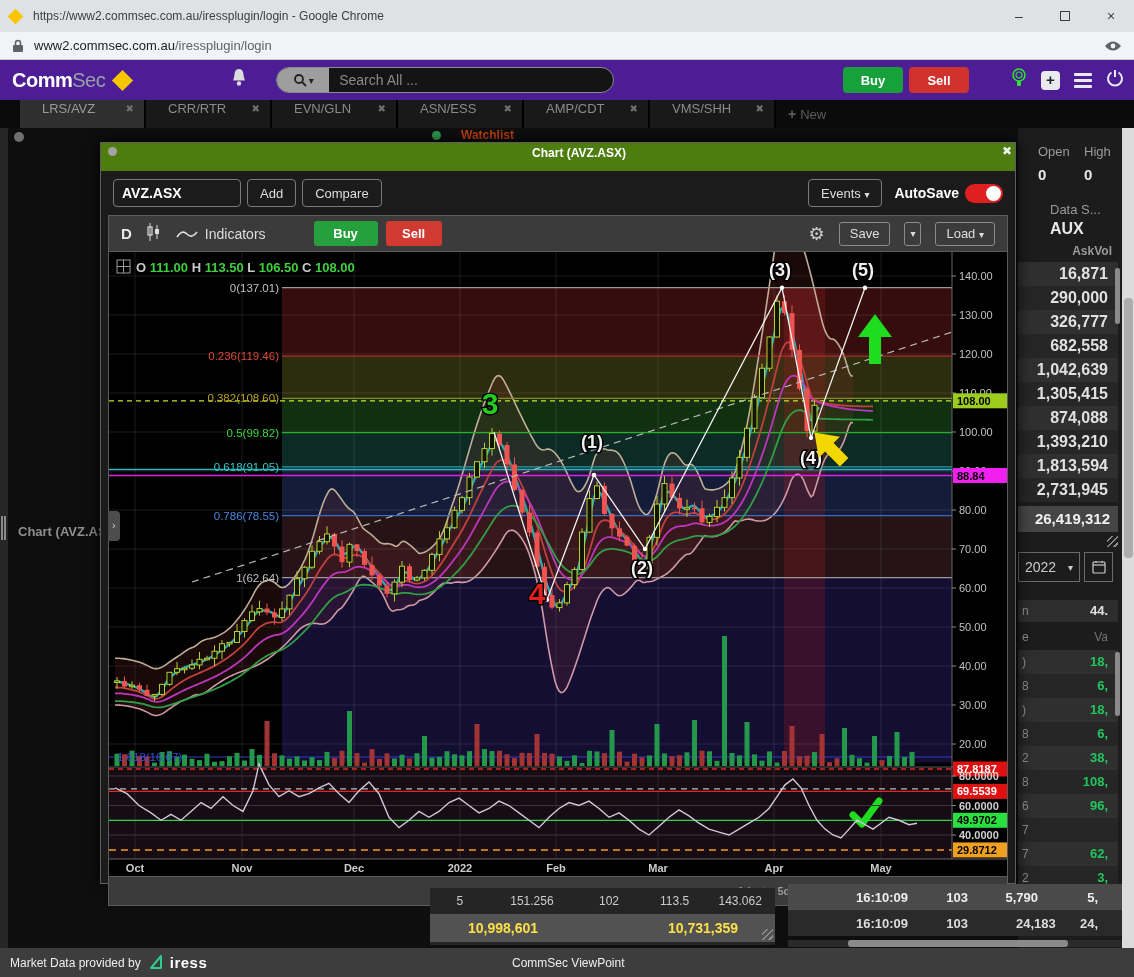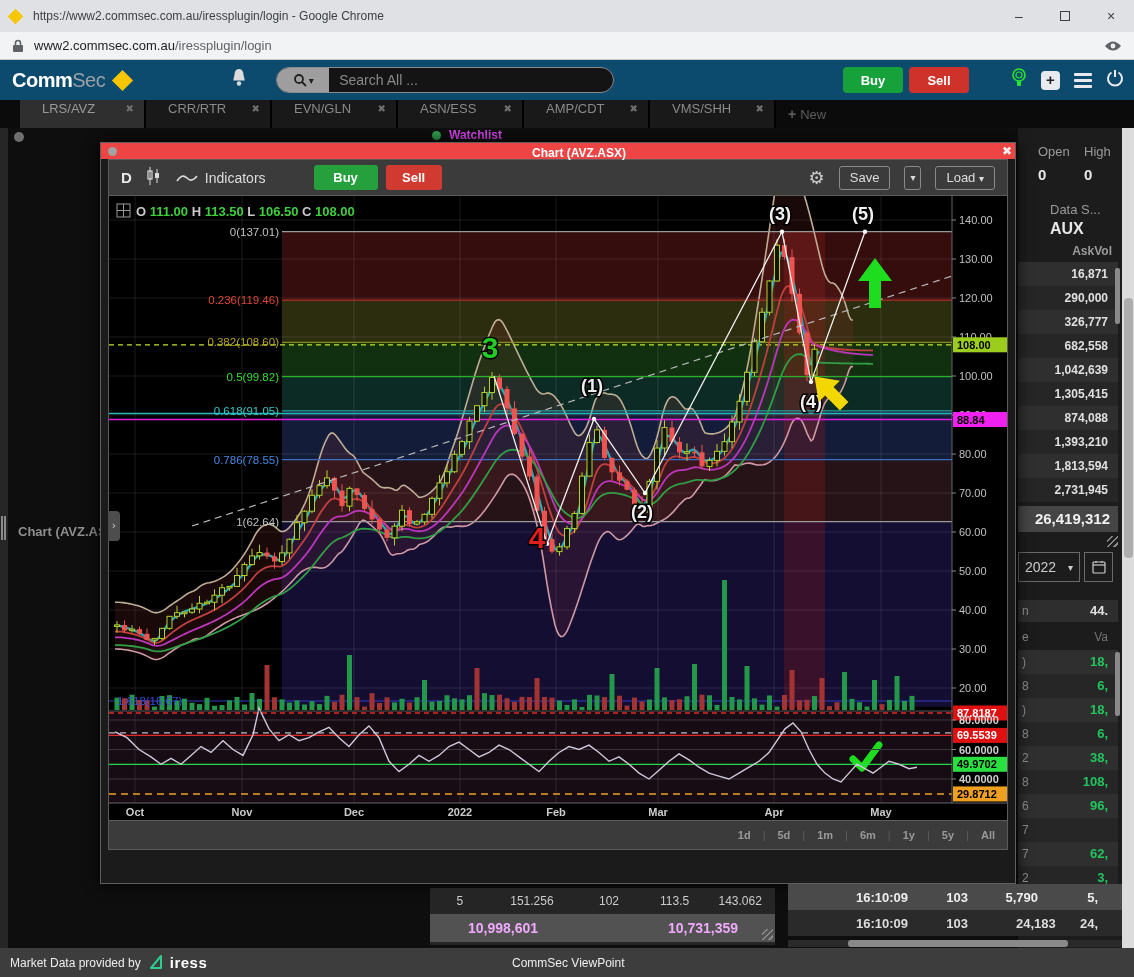--- a/index.html
+++ b/index.html
@@ -14,21 +14,21 @@
   .wc { width:46px; height:32px; display:flex; align-items:center; justify-content:center; color:#3c4043; font-size:14px; cursor:default; }
   .maxbox { width:10px; height:10px; border:1.4px solid #3c4043; display:inline-block; }
 
   .urlbar { height:28px; background:#f2f3f4; border-bottom:1px solid #c8c8c8; display:flex; align-items:center; padding:0 12px; }
   .urlbar svg { flex:none; }
   .urltext { font-size:13px; margin-left:10px; flex:1; }
   .urldomain { color:#202124; }
   .urlpath { color:#5f6368; }
 
   
-  .appheader { height:40px; background:#0c4a6e; display:flex; align-items:center; padding:0 12px; position:relative; }
+  .appheader { height:40px; background:#4c1d95; display:flex; align-items:center; padding:0 12px; position:relative; }
   .logo { font-size:20px; font-weight:bold; color:#fff; letter-spacing:-0.5px; }
   .logo .sec { color:#9aa0a6; font-weight:normal; }
   .logodiamond { width:15px; height:15px; background:#f7c600; transform:rotate(45deg); margin:0 8px 0 10px; }
   .bell { margin-left:92px; }
   .searchbox { margin-left:28px; width:338px; height:26px; border:1px solid #8a8a8a; border-radius:13px; background:#141414; display:flex; align-items:center; overflow:hidden; }
   .searchcap { width:52px; height:100%; background:#9e9e9e; display:flex; align-items:center; justify-content:center; gap:2px; color:#222; font-size:10px; }
   .searchbox input { background:transparent; border:none; outline:none; color:#bbb; font-size:14px; padding:0 10px; width:270px; }
   .searchbox input::placeholder { color:#8a8a8a; }
   .hdr-right { position:absolute; right:10px; display:flex; align-items:center; gap:14px; }
   .btn-buy-hdr,.btn-sell-hdr { width:60px; height:26px; border:none; border-radius:4px; color:#fff; font-weight:bold; font-size:13px; }
@@ -43,54 +43,54 @@
   .tabbar { height:28px; background:#0b0b0b; display:flex; align-items:stretch; padding-left:20px; }
   .tab { width:126px; display:flex; align-items:center; justify-content:space-between; padding:0 10px 12px 22px; background:#191919; border-right:2px solid #000; font-size:13px; color:#8a8a8a; }
   .tab.active { background:#2f2f2f; color:#9a9a9a; }
   .tclose { color:#6f6f6f; font-size:10px; font-weight:bold; font-family:"DejaVu Sans", sans-serif; }
   .newtab { display:flex; align-items:center; color:#5c5c5c; font-size:13px; margin-left:12px; gap:4px; }
   .newtab b { font-size:14px; }
 
   
   .workspace { position:relative; height:820px; background:#0e0e0e; overflow:hidden; }
   .bg-dot { position:absolute; width:10px; height:10px; border-radius:50%; background:#6f6f6f; }
-  .bg-hd { position:absolute; top:0; height:14px; display:flex; align-items:center; gap:8px; font-weight:bold; font-size:12px; color:#d946ef; overflow:hidden; }
+  .bg-hd { position:absolute; top:0; height:14px; display:flex; align-items:center; gap:20px; font-weight:bold; font-size:12px; color:#c2410c; overflow:hidden; }
   .dotg { width:9px; height:9px; border-radius:50%; background:#2f9e4f; flex:none; }
   .dotx { width:9px; height:9px; border-radius:50%; background:#6f6f6f; flex:none; }
   .bg-chart-title { position:absolute; left:18px; top:396px; font-weight:bold; font-size:13px; color:#8f8f8f; }
   .left-strip { position:absolute; left:0; top:0; width:8px; height:820px; background:#262626; }
   .left-handle { position:absolute; left:1px; top:388px; width:5px; height:24px; border-left:2px solid #8a8a8a; border-right:2px solid #8a8a8a; }
 
   
   .right-panel { position:absolute; left:1018px; top:0; width:104px; height:820px; background:#1c1c1c; font-size:13px; }
   .rp-lbl { color:#9a9a9a; position:absolute; }
   .rp-val { color:#e8e8e8; font-weight:bold; position:absolute; }
   .rp-askhdr { position:absolute; top:116px; right:10px; color:#9a9a9a; font-weight:bold; font-size:12px; }
   #askvol-rows { position:absolute; top:134px; left:0; width:100px; }
-  .askrow { height:24px; line-height:24px; text-align:right; padding-right:10px; color:#e0e0e0; font-weight:bold; font-size:12px; background:#262626; }
+  .askrow { height:24px; line-height:24px; text-align:right; padding-right:10px; color:#e0e0e0; font-weight:bold; font-size:16px; background:#262626; }
   .askrow.alt { background:#2f2f2f; }
   .rp-thumb { position:absolute; right:2px; width:5px; background:#8a8a8a; border-radius:2px; }
   .rp-total { position:absolute; top:378px; left:0; width:100px; height:26px; line-height:26px; background:#454545; color:#f0f0f0; font-weight:bold; font-size:15px; text-align:right; padding-right:8px; }
   .grip { position:absolute; width:11px; height:11px; background:repeating-linear-gradient(135deg, transparent 0 3px, #8a8a8a 3px 4.5px); }
   .rp-year { position:absolute; top:424px; left:0; display:flex; gap:4px; }
   .yearbox { height:30px; border:1px solid #6a6a6a; display:flex; align-items:center; color:#ccc; font-size:14px; }
   .yearbox.b1 { width:62px; justify-content:space-between; padding:0 6px; }
   .yearbox.b2 { width:29px; justify-content:center; }
   .rp-row44 { position:absolute; top:472px; left:0; width:100px; height:22px; line-height:22px; background:#2e2e2e; }
   .rp-valhdr { position:absolute; top:500px; left:0; width:100px; height:18px; line-height:18px; }
   .fragl { position:absolute; left:4px; color:#8f8f8f; font-size:12px; }
   .fragr { position:absolute; right:10px; }
   #depth-rows { position:absolute; top:522px; left:0; width:100px; }
   .drow { height:24px; line-height:24px; position:relative; background:#262626; }
   .drow.alt { background:#2f2f2f; }
   .drow .dv { position:absolute; right:10px; color:#22c55e; font-weight:bold; font-size:13px; }
 
   
   .chart-window { position:absolute; left:100px; top:14px; width:916px; height:742px; background:#1b1b1b; border:1px solid #5e5e5e; box-shadow:0 0 14px rgba(0,0,0,0.9); }
-  .cw-titlebar { height:16px; background:#ef4444; position:relative; text-align:center;padding-left:42px; }
+  .cw-titlebar { height:28px; background:#4d7c0f; position:relative; text-align:center;padding-left:42px; }
   .cw-dot { position:absolute; left:7px; top:4px; width:9px; height:9px; border-radius:50%; background:#a2a2a2; }
   .cw-title { font-size:12px; font-weight:bold; color:#fff; line-height:16px; }
   .cw-close { position:absolute; right:3px; top:0; color:#f2f2f2; font-weight:bold; font-size:12px; line-height:16px; }
   .cw-row1 { height:44px; display:flex; align-items:center; padding:0 12px; gap:6px; }
   .symbolinput { width:128px; height:28px; background:#1b1b1b; border:1px solid #7a7a7a; border-radius:4px; color:#fff; font-weight:bold; font-size:14px; padding:0 8px; outline:none; }
   .btn { height:28px; border:1px solid #7a7a7a; border-radius:4px; background:transparent; color:#ddd; font-size:13px; padding:0 12px; }
   .spacer { flex:1; }
   .autosave { color:#fff; font-size:14px; font-weight:bold; margin-left:6px; }
   .toggle { width:38px; height:19px; background:#e02020; border-radius:10px; position:relative; }
   .toggle i { position:absolute; right:2px; top:2px; width:15px; height:15px; background:#fff; border-radius:50%; }
@@ -107,21 +107,21 @@
   #chart-svg { display:block; background:#000; }
   .cw-ranges { height:29px; background:#3b3b3b; border-top:1px solid #5c5c5c; display:flex; align-items:center; padding-left:14px;justify-content:flex-end; }
   .range { color:#999; font-weight:bold; font-size:11px; padding:0 12px; }
   .rsep { color:#5e5e5e; font-size:11px; }
   .expander { position:absolute; left:7px; top:368px; width:12px; height:30px; background:#4d4d4d; border-radius:0 4px 4px 0; color:#ccc; font-size:11px; text-align:center; line-height:30px; }
 
   
   .bl-panel { position:absolute; left:430px; top:760px; width:345px; height:57px; background:#252525; }
   .bl-r1 { height:26px; display:flex; align-items:center; color:#ccc; font-size:12px; }
   .bl-r1 span { text-align:center; }
-  .bl-r2 { height:28px; background:#525252; display:flex; align-items:center; color:#f0abfc; font-weight:bold; font-size:14px; position:relative; }
+  .bl-r2 { height:28px; background:#525252; display:flex; align-items:center; color:#fde047; font-weight:bold; font-size:14px; position:relative; }
   .br-panel { position:absolute; left:788px; top:756px; width:334px;font-weight:bold; }
   .brrow { height:26px; display:flex; align-items:center; color:#ddd; font-size:13px; background:#2a2a2a; }
   .brrow.hl { background:#4a4a4a; color:#eee; }
   .brrow span { text-align:right; }
   .br-scroll { height:7px; margin-top:4px; background:#2a2a2a; }
   .br-thumb { height:7px; width:220px; margin-left:60px; background:#8a8a8a; border-radius:3px; }
   .v-scrollbar { position:absolute; left:1122px; top:0; width:12px; height:820px; background:#dcdcdc; }
   .v-thumb { position:absolute; left:1.5px; top:170px; width:9px; height:260px; background:#adadad; border-radius:4px; }
 
   
@@ -335,20 +335,31 @@
         </div>
       </div>
     <div class="rp-thumb" style="top:524px; height:64px;"></div>
   </div>
 
   <div class="chart-window">
     <div class="cw-titlebar">
       <span class="cw-dot"></span>
       <span class="cw-title">Chart (AVZ.ASX)</span>
       <span class="cw-close glyph">✖</span>
+    </div>
+    <div class="cw-row1">
+      <input class="symbolinput" value="AVZ.ASX" style="">
+      <button class="btn">Add</button>
+      <button class="btn">Compare</button>
+      <span class="spacer"></span>
+      <button class="btn"><span>Events</span> <span class="glyph" style="font-size:10px;">▾</span></button>
+      <span class="autosave">AutoSave</span>
+      <span class="toggle">
+          <i></i>
+        </span>
     </div>
     <div class="cw-frame">
       <div class="cw-toolbar">
         <span class="tb-d">D</span>
         <span>
           <svg width="16" height="20" viewBox="0 0 16 20">
               <line x1="4" y1="1" x2="4" y2="19" stroke="#ddd" stroke-width="1"></line>
               <rect x="2" y="5" width="4" height="8" fill="none" stroke="#ddd" stroke-width="1.2"></rect>
               <line x1="11" y1="3" x2="11" y2="17" stroke="#ddd" stroke-width="1"></line>
               <rect x="9" y="7" width="4" height="5" fill="#ddd"></rect>

